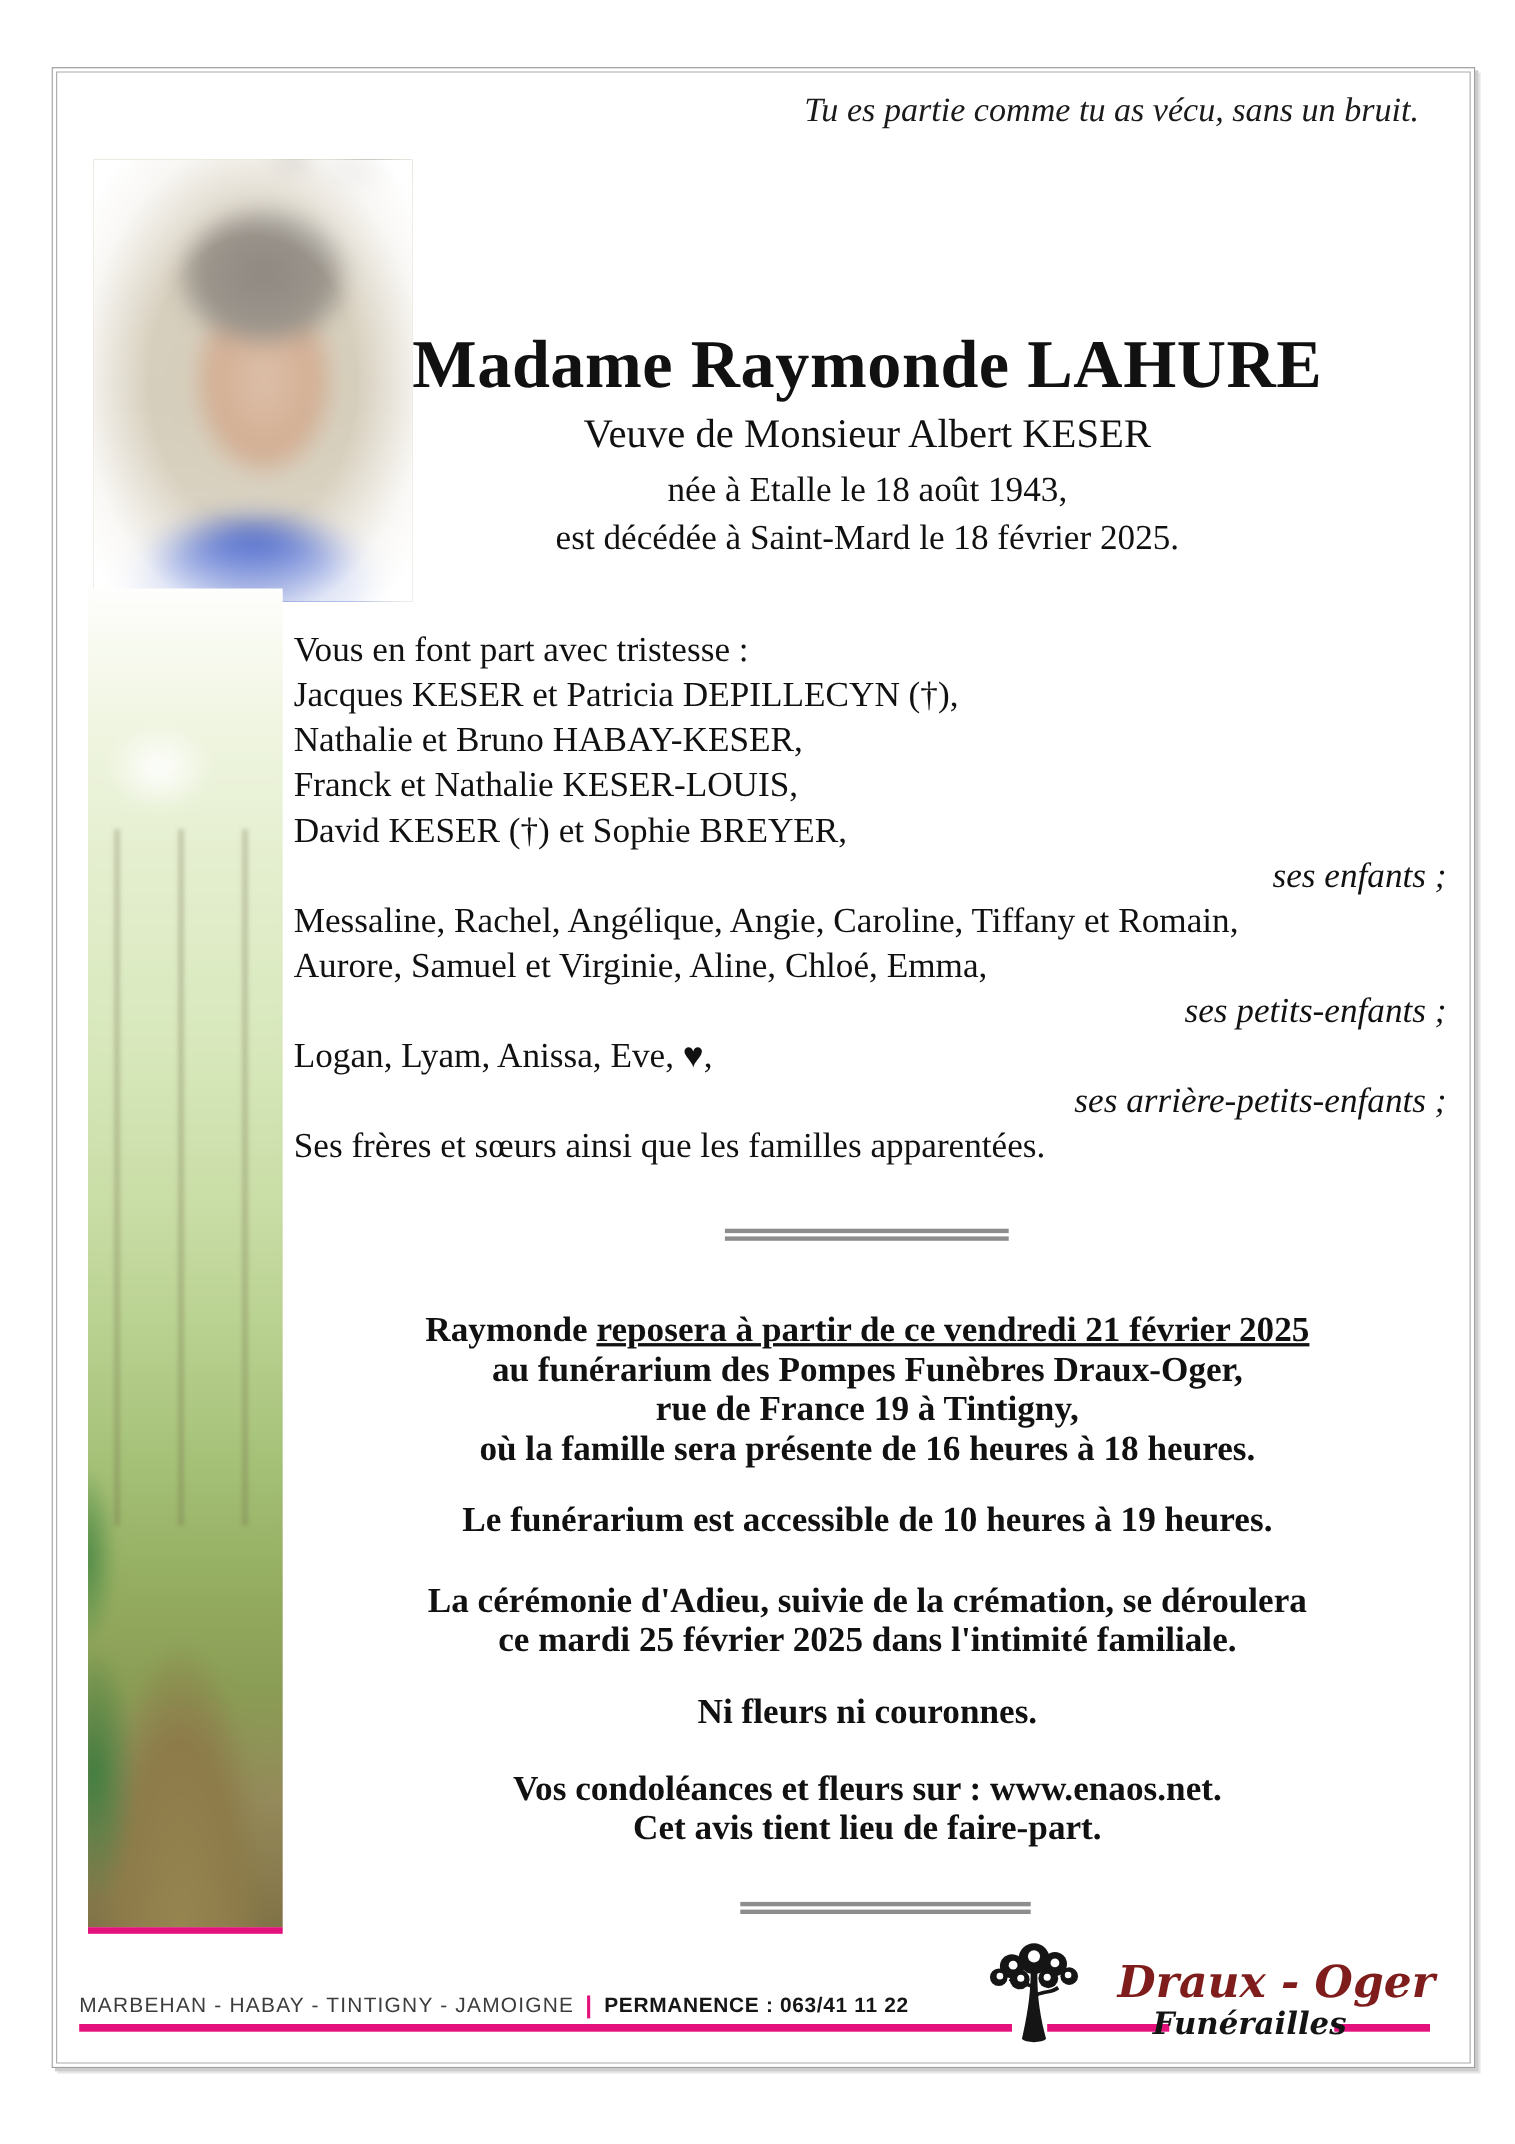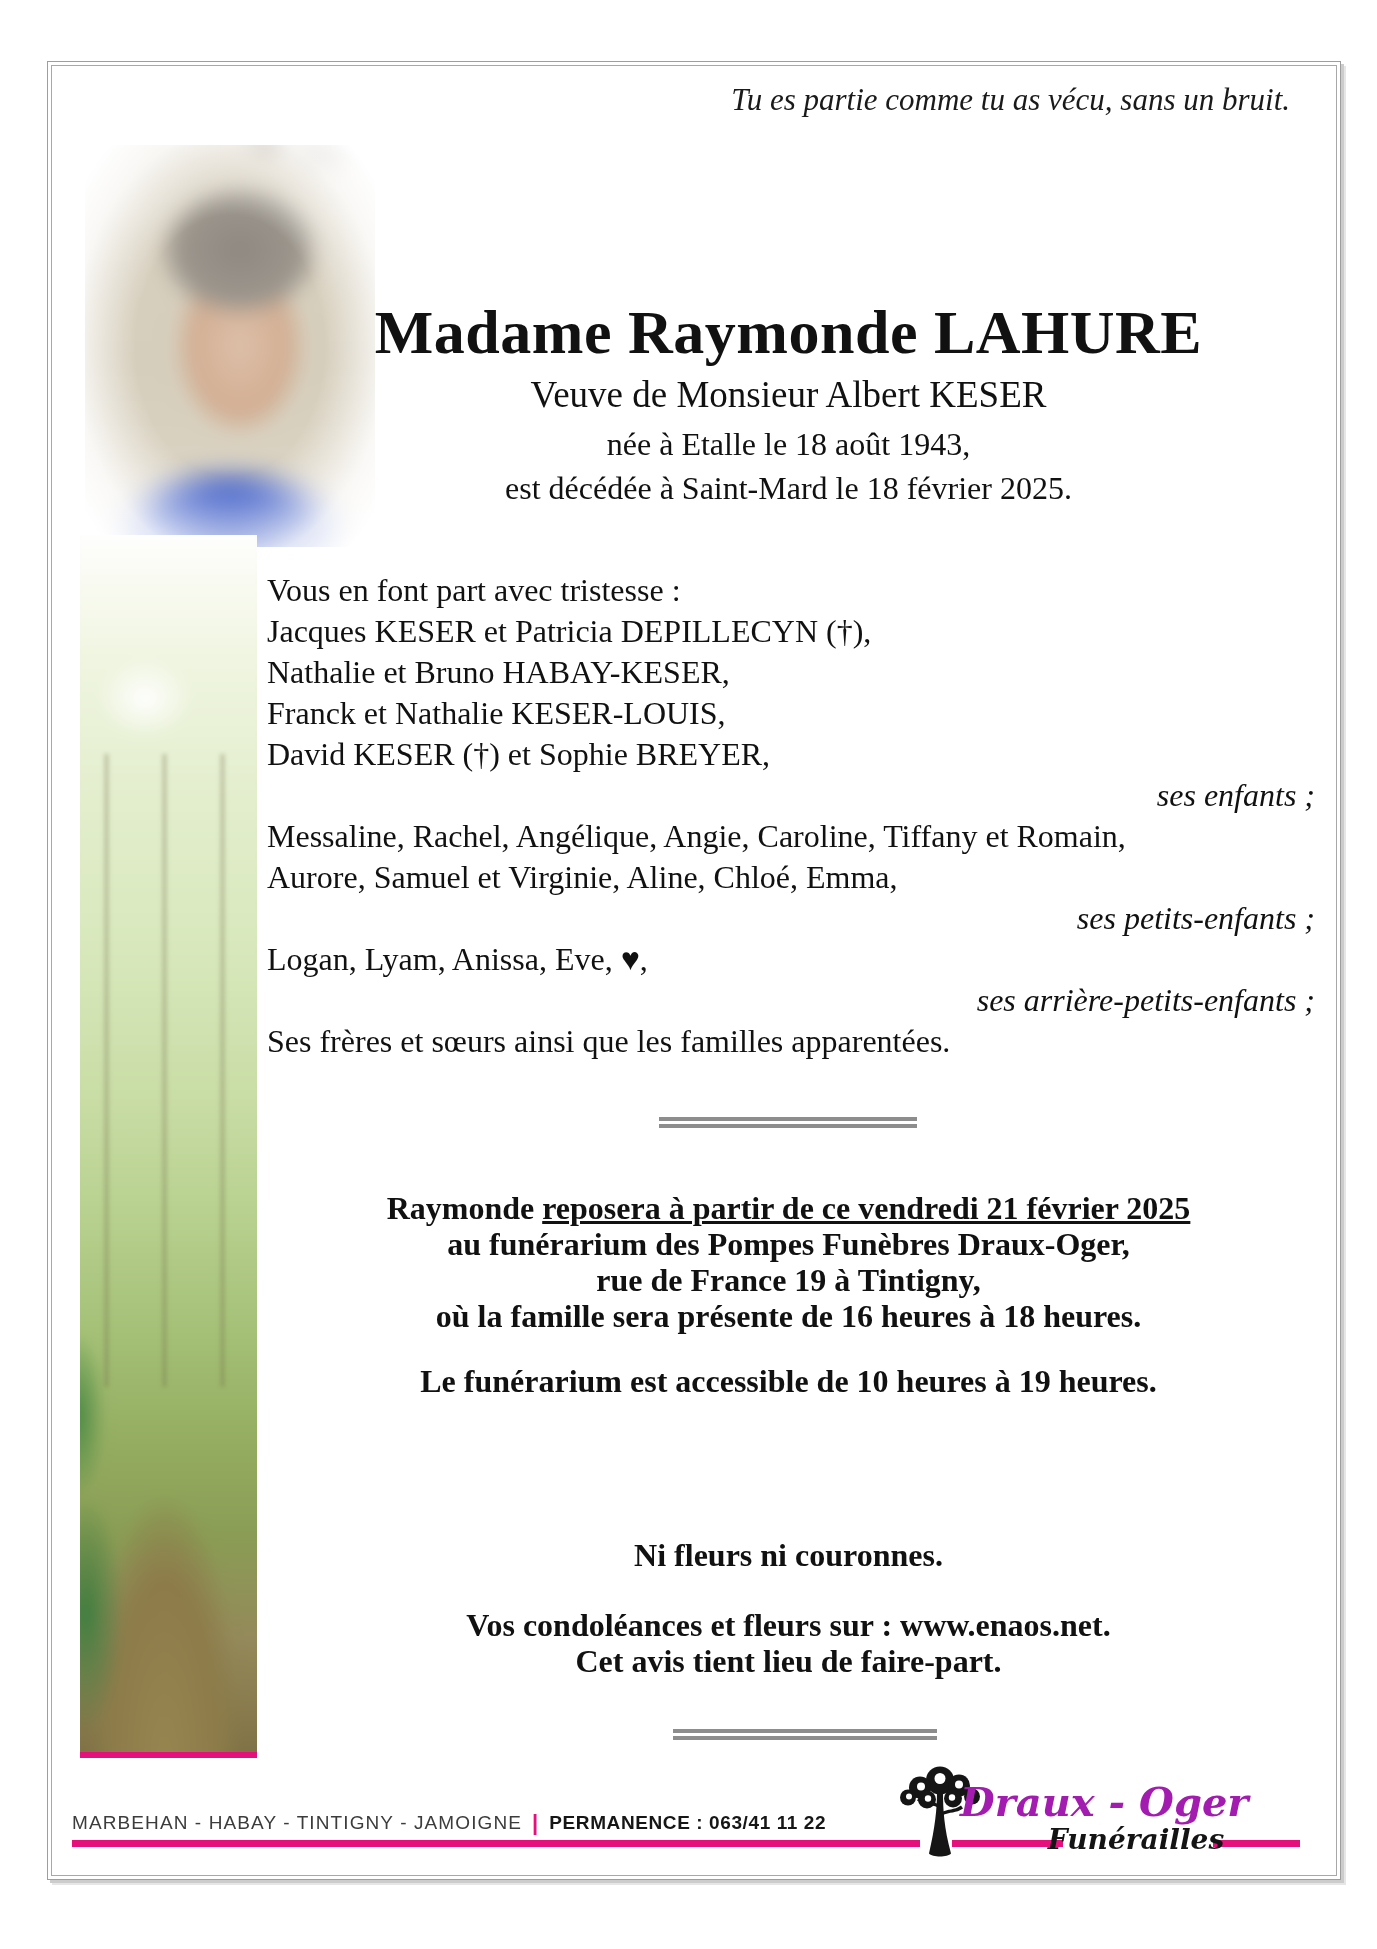--- a/index.html
+++ b/index.html
@@ -85,22 +85,22 @@
     font-family:"Liberation Sans", sans-serif; font-size:19px; letter-spacing:1.1px; color:#3c3c3c;
   }
   .footer-sep { color:var(--accent,#e4107c); font-weight:bold; margin:0 10px; font-size:22px; vertical-align:-1px; }
   .footer-perm { font-weight:bold; color:#161616; letter-spacing:0.6px; }
   .pink-seg { position:absolute; top:1840px; height:7px; background:var(--accent,#e4107c); }
   .seg-1 { left:72px;  width:848px; }
   .seg-2 { left:952px; width:111px; }
   .seg-3 { left:1213px; width:87px; }
   .tree { position:absolute; left:888px; top:1763px; width:104px; height:97px; }
   .brand-name {
-    position:absolute; left:960px; top:1780px; width:240px; text-align:center;
-    font-family:"DejaVu Serif", serif; font-style:italic; font-weight:bold; font-size:40px; line-height:44px; color:#a21caf; white-space:nowrap;
+    position:absolute; left:1016px; top:1780px; width:240px; text-align:center;
+    font-family:"DejaVu Serif", serif; font-style:italic; font-weight:bold; font-size:40px; line-height:44px; color:#7f1d1d; white-space:nowrap;
   }
   .brand-sub {
     position:absolute; left:1041px; top:1824px; width:190px; text-align:center;
     font-family:"DejaVu Serif", serif; font-style:italic; font-weight:bold; font-size:28px; line-height:32px; color:#141414; white-space:nowrap;
   }
 </style>
 </head>
 <body>
 
 <div class="page">
@@ -148,20 +148,24 @@
     <p><span>Raymonde </span><span class="u">reposera à partir de ce vendredi 21 février 2025</span></p>
     <p>au funérarium des Pompes Funèbres Draux-Oger,</p>
     <p>rue de France 19 à Tintigny,</p>
     <p>où la famille sera présente de 16 heures à 18 heures.</p>
   </div>
 
   <div class="ann ann-access">
     <p>Le funérarium est accessible de 10 heures à 19 heures.</p>
   </div>
 
+  <div class="ann ann-ceremony">
+    <p>La cérémonie d'Adieu, suivie de la crémation, se déroulera</p>
+    <p>ce mardi 25 février 2025 dans l'intimité familiale.</p>
+  </div>
 
   <div class="ann ann-condolences">
     <p>Vos condoléances et fleurs sur : www.enaos.net.</p>
     <p>Cet avis tient lieu de faire-part.</p>
   </div>
 
   <div class="ann ann-flowers">
     <p>Ni fleurs ni couronnes.</p>
   </div>
 

